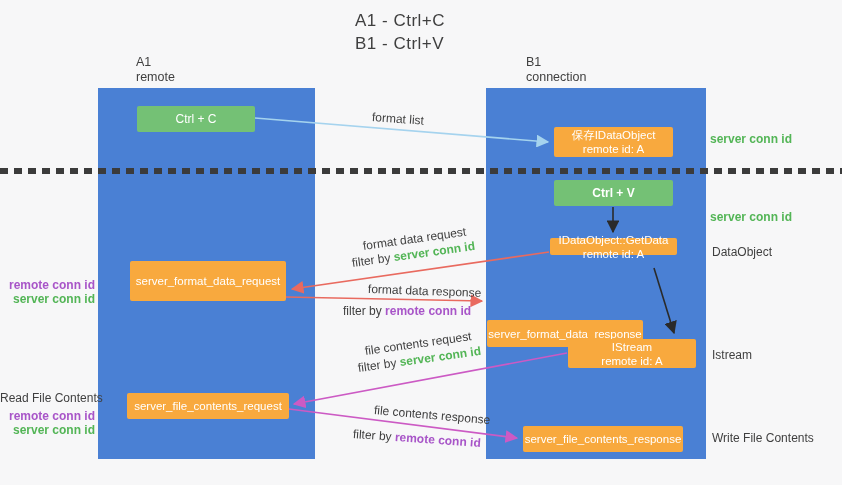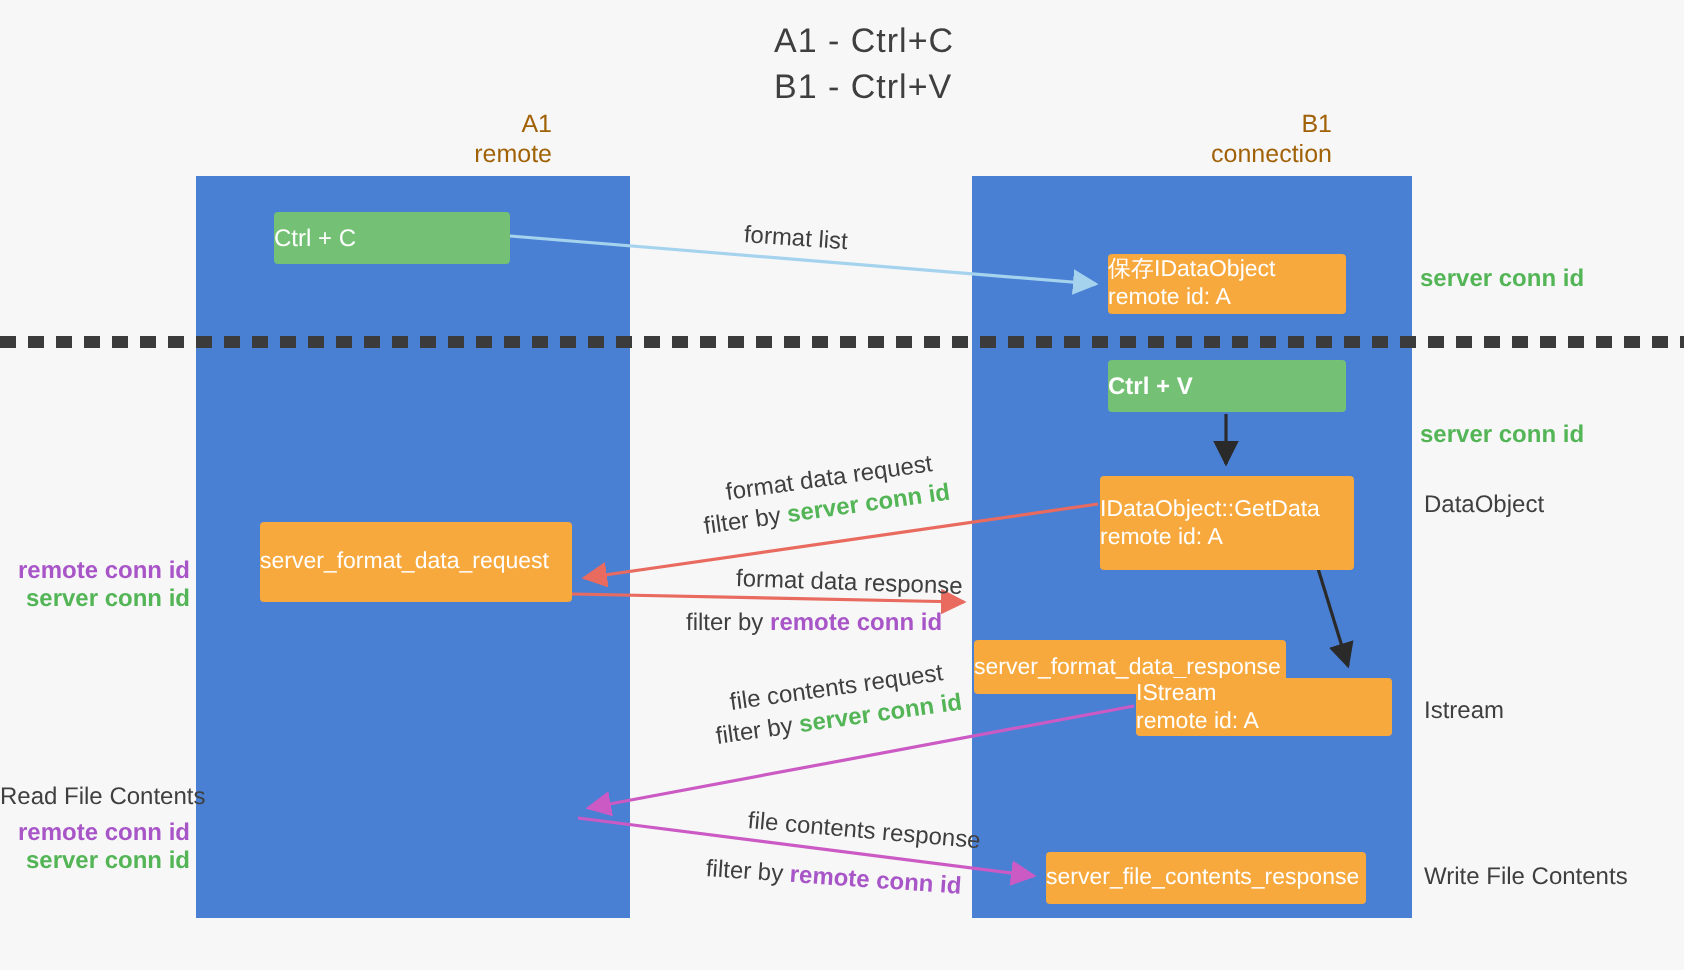--- a/index.html
+++ b/index.html
@@ -22,56 +22,56 @@
   }
   .canvas {
     position: relative;
     width: 842px;
     height: 485px;
     background: var(--background);
     overflow: hidden;
   }
   .title {
     position: absolute;
-    left: 387px;
+    left: 355px;
     top: 9px;
     font-size: 17px;
     line-height: 23px;
     color: var(--text-dark);
     letter-spacing: 0.5px;
   }
   .col-header {
     position: absolute;
     top: 55px;
     width: 140px;
-    text-align: right;
+    text-align: left;
     font-size: 12.5px;
     line-height: 15px;
-    color: #a16207;
+    color: #404040;
   }
   .lifeline {
     position: absolute;
     top: 88px;
     height: 371px;
     background: var(--lifeline-blue);
   }
   .dotted-line {
     position: absolute;
     left: 0;
     top: 168px;
     width: 842px;
     height: 6px;
     background: repeating-linear-gradient(90deg, #3b3b3b 0 8px, transparent 8px 14px);
     z-index: 3;
   }
   .node {
     position: absolute;
     display: flex;
     flex-direction: column;
-    align-items: flex-start;
+    align-items: center;
     justify-content: center;
     color: #ffffff;
     font-size: 11.5px;
     line-height: 14px;
     text-align: center;
     border-radius: 2px;
     z-index: 2;
     white-space: nowrap;
   }
   .node.green { background: var(--node-green); }
@@ -166,38 +166,41 @@
 
   <div class="node orange" style="left:554px; top:127px; width:119px; height:30px;">
     <div>保存IDataObject</div>
     <div>remote id: A</div>
   </div>
 
   <div class="node green" style="left:554px; top:180px; width:119px; height:26px; font-size:12px;font-weight:bold;">
     <div>Ctrl + V</div>
   </div>
 
-  <div class="node orange" style="left:550px; top:238px; width:127px; height:47px;">
+  <div class="node orange" style="left:550px; top:238px; width:127px; height:17px;">
     <div>IDataObject::GetData</div>
     <div>remote id: A</div>
   </div>
 
   <div class="node orange" style="left:130px; top:261px; width:156px; height:40px;">
     <div>server_format_data_request</div>
   </div>
 
   <div class="node orange" style="left:487px; top:288px; width:156px; height:27px;margin-top:32px;">
     <div>server_format_data_response</div>
   </div>
 
   <div class="node orange" style="left:568px; top:339px; width:128px; height:29px;">
     <div>IStream</div>
     <div>remote id: A</div>
   </div>
 
+  <div class="node orange" style="left:127px; top:393px; width:162px; height:26px;">
+    <div>server_file_contents_request</div>
+  </div>
 
   <div class="node orange" style="left:523px; top:426px; width:160px; height:26px;">
     <div>server_file_contents_response</div>
   </div>
 
   <div class="arrow-label" style="left:372px; top:110px; transform:rotate(4deg);">format list</div>
 
   <div class="arrow-label" style="left:363px; top:239px; transform:rotate(-8deg);">format data request</div>
   <div class="arrow-label" style="left:352px; top:256px; transform:rotate(-8deg);">
     <span>filter by</span>

